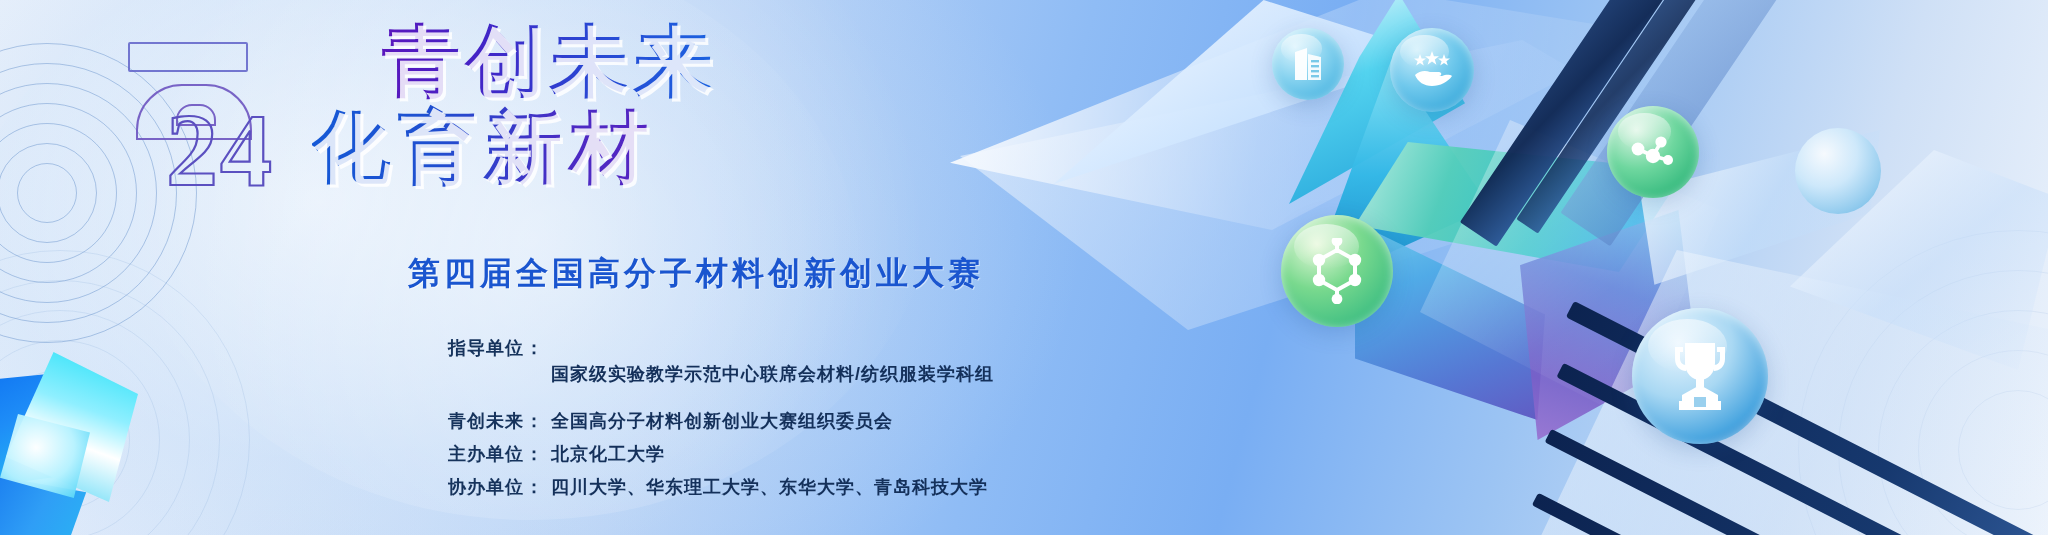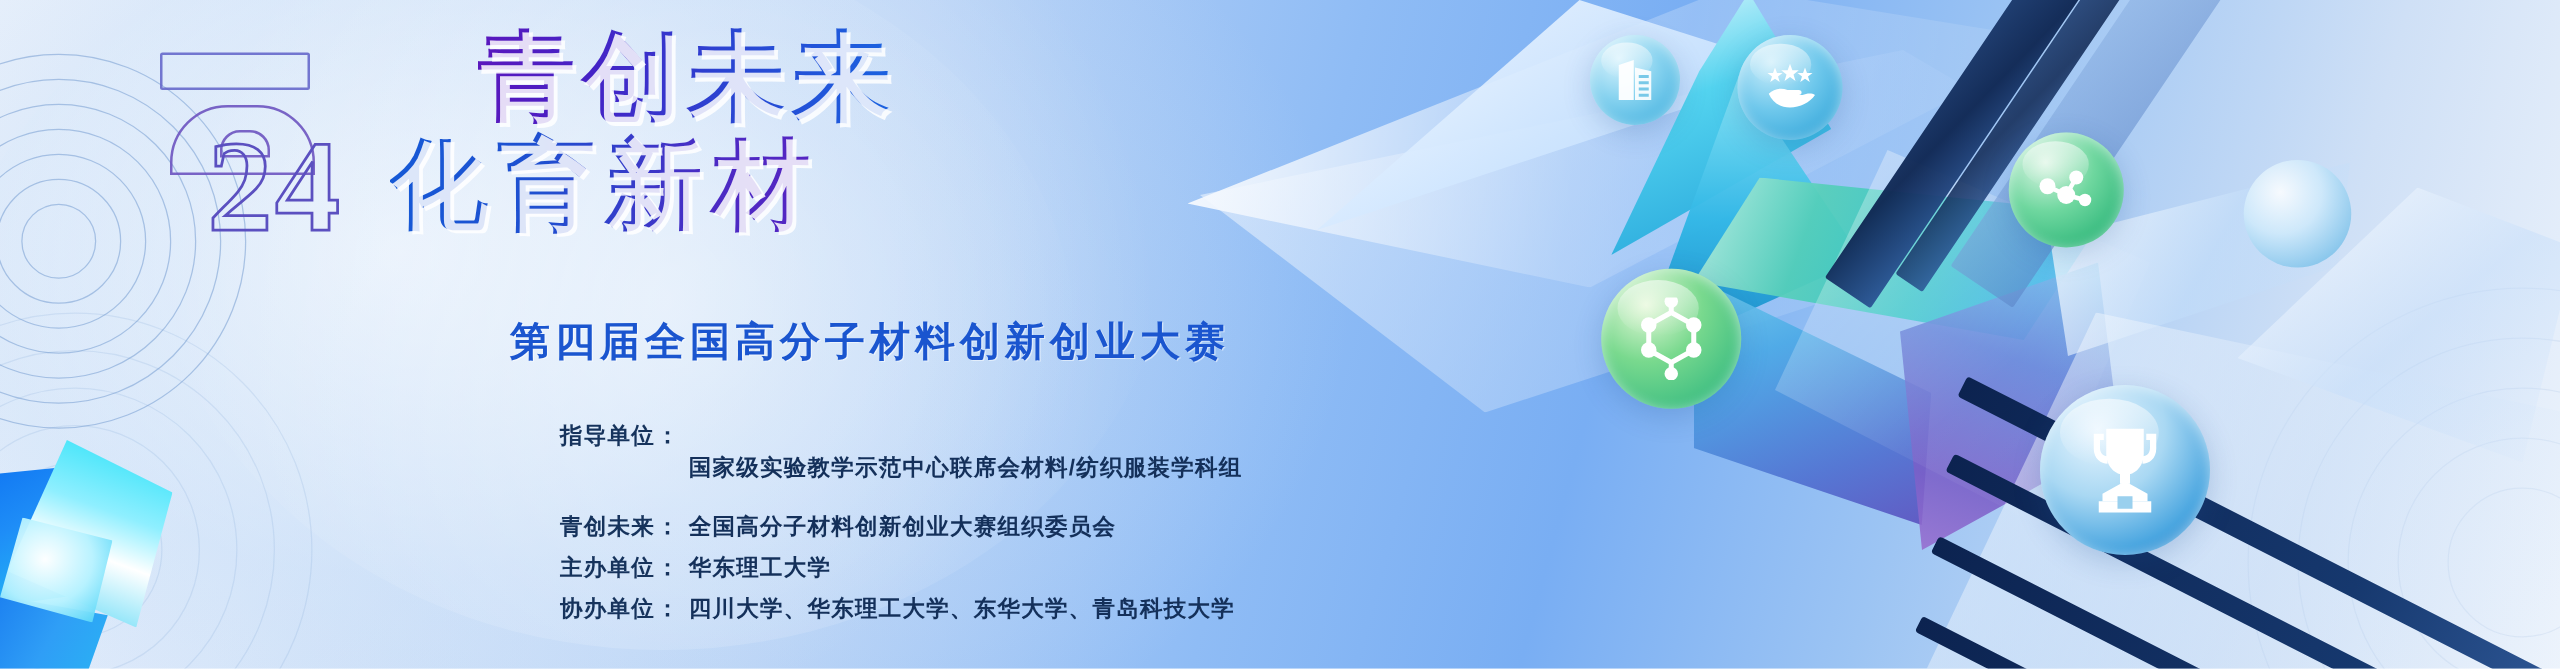--- a/index.html
+++ b/index.html
@@ -418,21 +418,21 @@
 
     <div class="org-row">
       <span class="org-label">青创未来</span>
       <span class="org-colon">：</span>
       <span class="org-value">全国高分子材料创新创业大赛组织委员会</span>
     </div>
 
     <div class="org-row">
       <span class="org-label">主办单位</span>
       <span class="org-colon">：</span>
-      <span class="org-value">华东理工大学</span>
+      <span class="org-value">北京化工大学</span>
     </div>
 
     <div class="org-row">
       <span class="org-label">协办单位</span>
       <span class="org-colon">：</span>
       <span class="org-value">四川大学、华东理工大学、东华大学、青岛科技大学</span>
     </div>
 
   </div>
 

